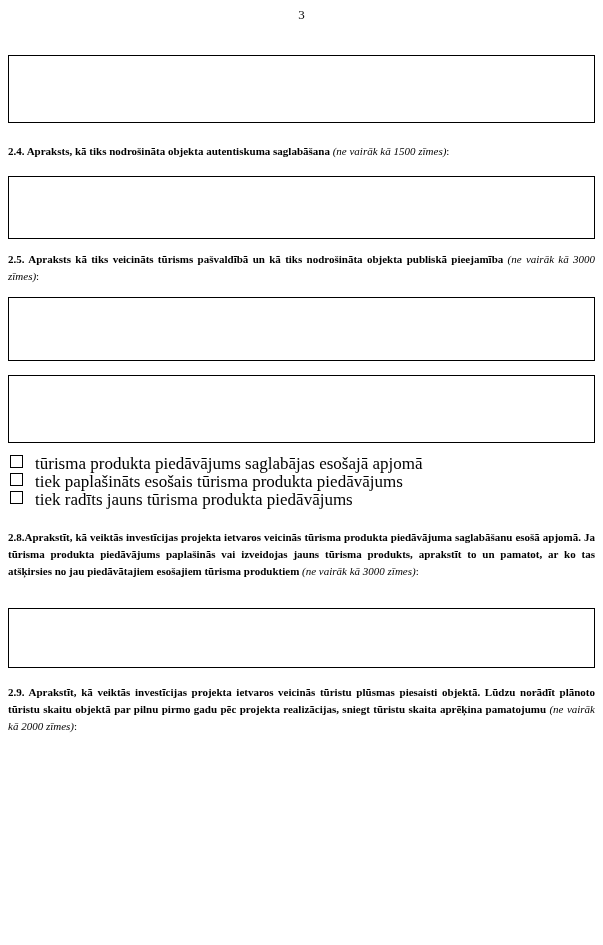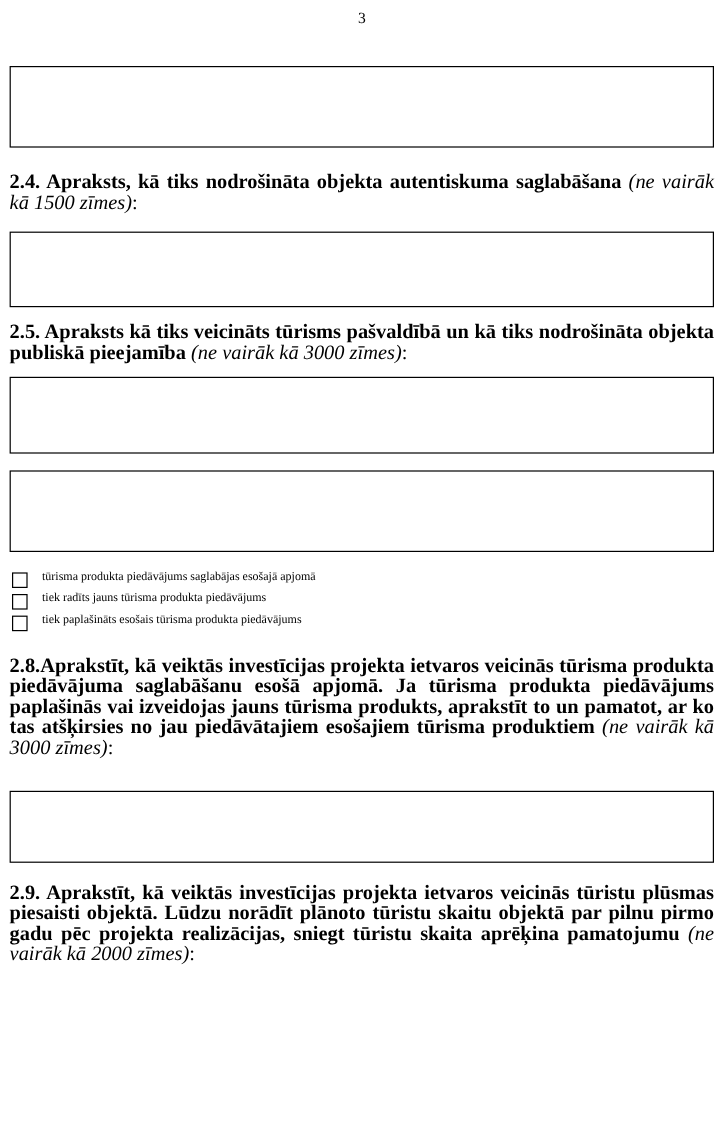--- a/index.html
+++ b/index.html
@@ -19,21 +19,21 @@
     padding: 6px 8px 0 8px;
     background: #ffffff;
   }
   .page-number {
     text-align: center;
     font-size: 13px;
     line-height: 17px;
     font-weight: normal;
   }
   .heading {
-    font-size: 17px;
+    font-size: 11px;
     line-height: 17px;
     font-weight: bold;
     text-align: justify;
   }
   .heading .note {
     font-weight: normal;
     font-style: italic;
   }
   .heading .colon {
     font-weight: normal;
@@ -47,23 +47,23 @@
   .h-24       { margin-top: 20px; }
   .box-24     { margin-top: 16px; height: 63px; }
   .h-25       { margin-top: 12px; }
   .box-25     { margin-top: 12px; height: 64px; }
   .h-26       { margin-top: 26px; }
   .box-26     { margin-top: 14px; height: 68px; }
   .h-27       { margin-top: 20px; }
   .checkbox-group { margin-top: 12px; }
   .checkbox-row {
     display: flex;
-    align-items: flex-end;
+    align-items: flex-start;
     height: 18px;
-    font-size: 10px;
+    font-size: 17px;
   }
   .checkbox {
     display: inline-block;
     width: 13px;
     height: 13px;
     border: 1px solid #000000;
     margin-left: 2px;
     margin-right: 12px;
     background: #ffffff;
     flex: 0 0 auto;
@@ -98,25 +98,25 @@
   <div class="tbox box-26"></div>
 
 
   <div class="checkbox-group">
     <div class="checkbox-row">
       <span class="checkbox"></span>
       <span class="checkbox-label">tūrisma produkta piedāvājums saglabājas esošajā apjomā</span>
     </div>
     <div class="checkbox-row">
       <span class="checkbox"></span>
-      <span class="checkbox-label">tiek radīts jauns tūrisma produkta piedāvājums</span>
+      <span class="checkbox-label">tiek paplašināts esošais tūrisma produkta piedāvājums</span>
     </div>
     <div class="checkbox-row">
       <span class="checkbox"></span>
-      <span class="checkbox-label">tiek paplašināts esošais tūrisma produkta piedāvājums</span>
+      <span class="checkbox-label">tiek radīts jauns tūrisma produkta piedāvājums</span>
     </div>
   </div>
 
   <p class="heading h-28"><span>2.8.Aprakstīt, kā veiktās investīcijas projekta ietvaros veicinās tūrisma produkta piedāvājuma saglabāšanu esošā apjomā. Ja tūrisma produkta piedāvājums paplašinās vai izveidojas jauns tūrisma produkts, aprakstīt to un pamatot, ar ko tas atšķirsies no jau piedāvātajiem esošajiem tūrisma produktiem </span><span class="note">(ne vairāk kā 3000 zīmes)</span><span class="colon">:</span></p>
 
   <div class="tbox box-28"></div>
 
   <p class="heading h-29"><span>2.9. Aprakstīt, kā veiktās investīcijas projekta ietvaros veicinās tūristu plūsmas piesaisti objektā. Lūdzu norādīt plānoto tūristu skaitu objektā par pilnu pirmo gadu pēc projekta realizācijas, sniegt tūristu skaita aprēķina pamatojumu </span><span class="note">(ne vairāk kā 2000 zīmes)</span><span class="colon">:</span></p>
 
 </div>

